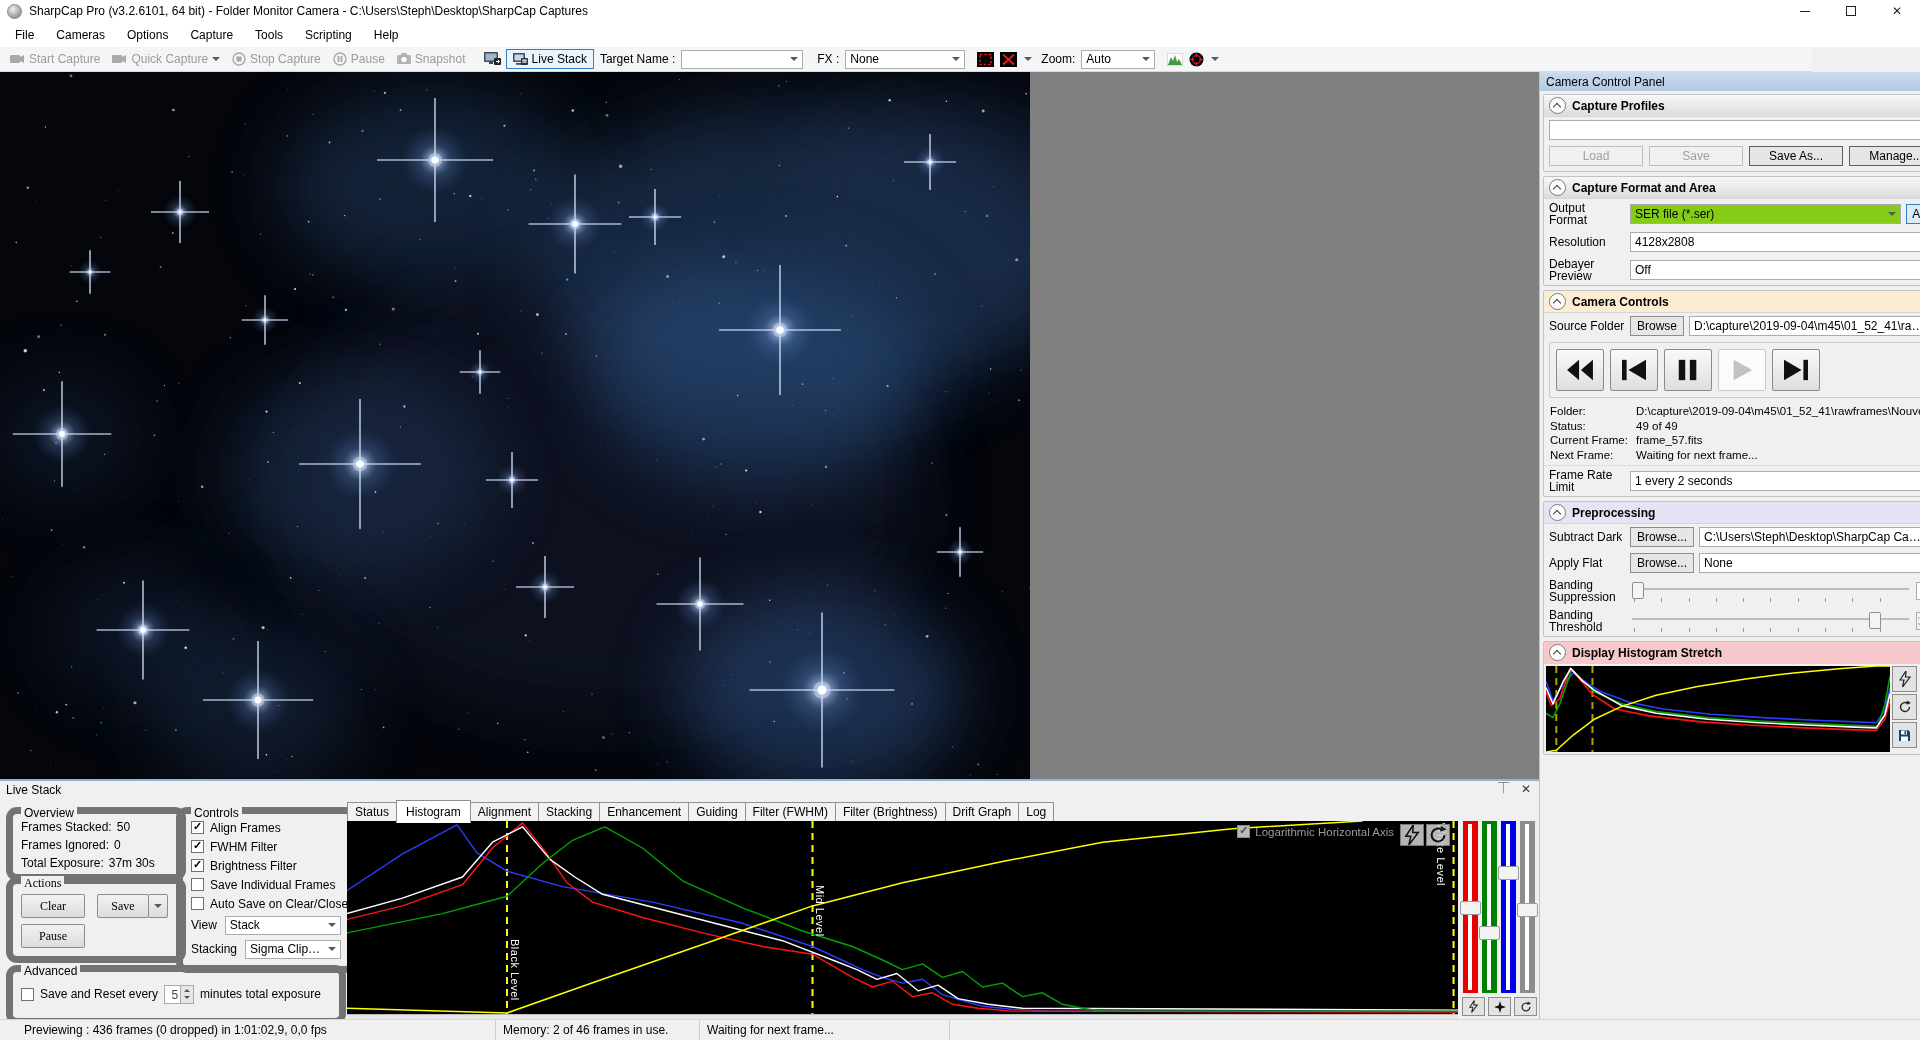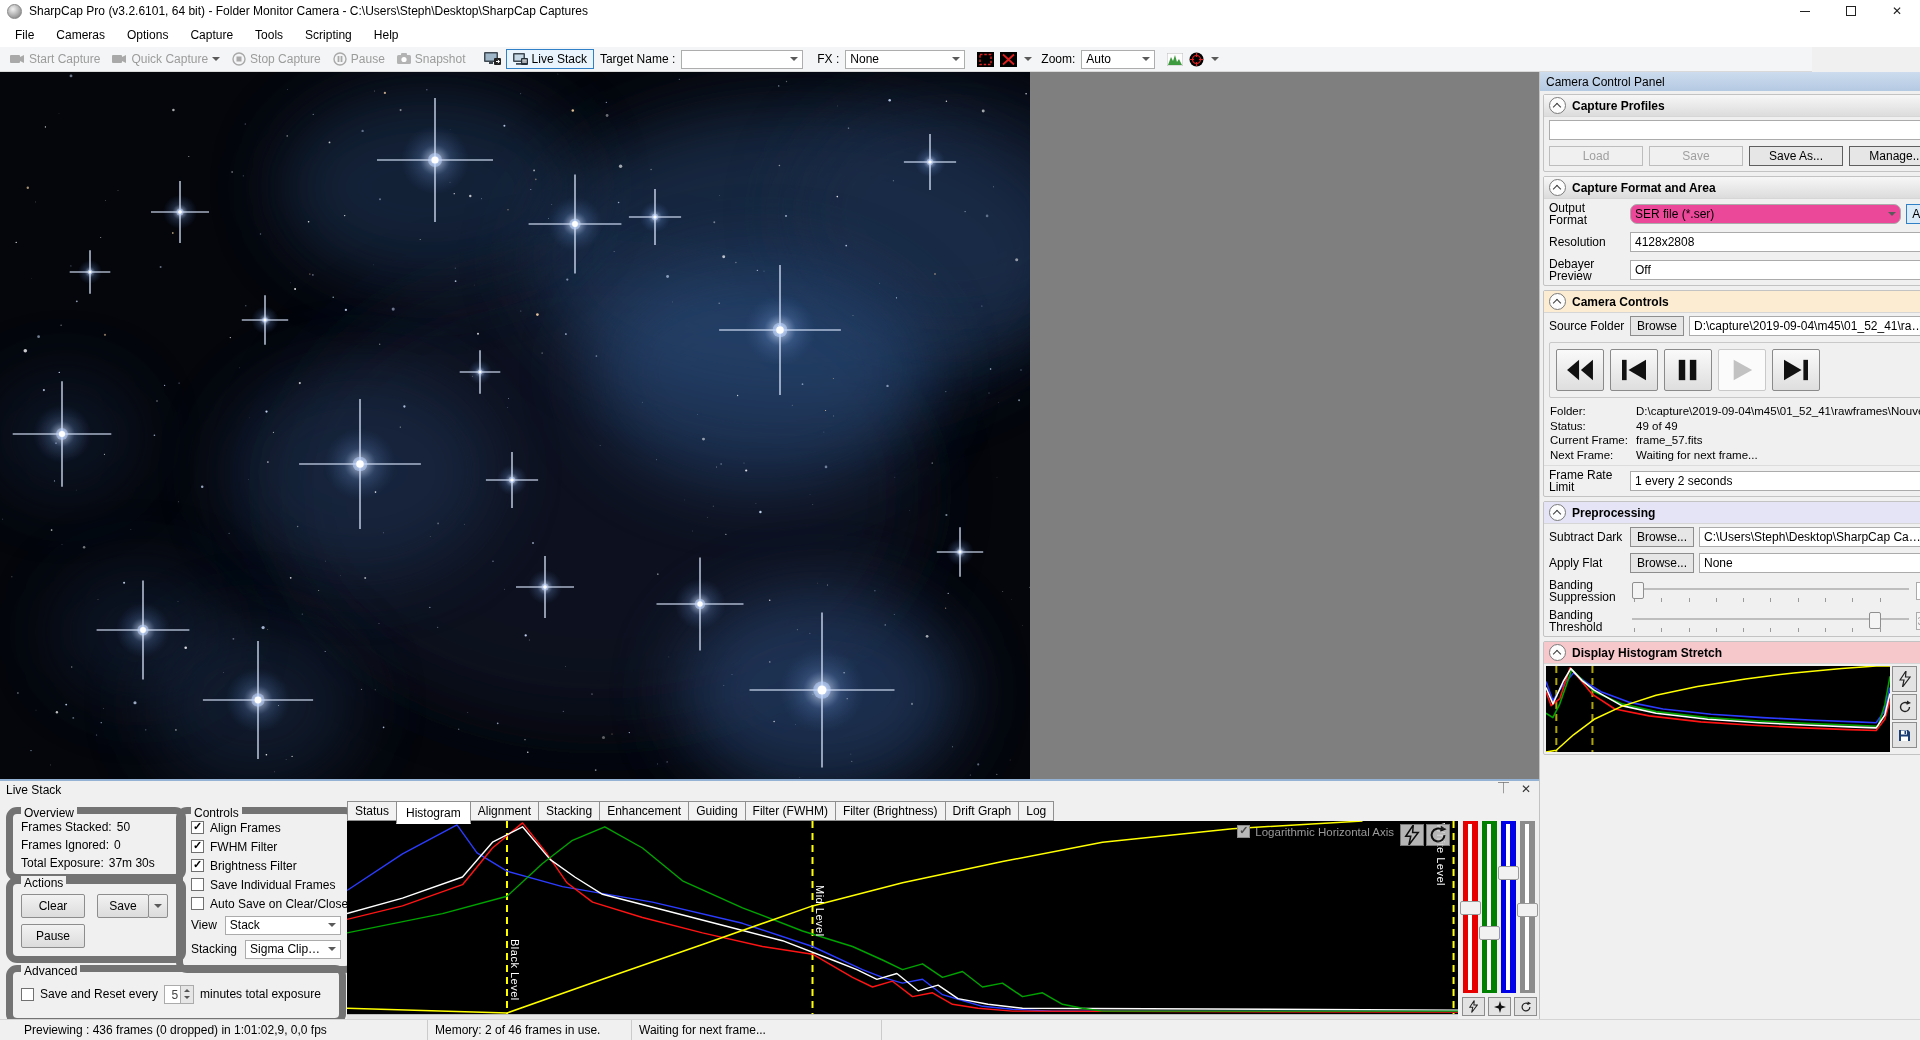--- a/index.html
+++ b/index.html
@@ -44,21 +44,21 @@
   .sec-head.pink{background:#f6c7cb;}
   .sec-title{font-weight:bold;font-size:12px;}
   .collapse{width:15px;height:15px;border:1px solid #7a7a7a;border-radius:50%;background:#fdfdfd;position:relative;flex:none;}
   .collapse:after{content:'';position:absolute;left:4px;top:5.5px;width:5px;height:5px;border-left:1.5px solid #3b3b3b;border-top:1.5px solid #3b3b3b;transform:rotate(45deg);}
   .burger{margin-left:auto;font-size:16px;font-weight:bold;line-height:14px;color:#222;}
   .row{display:flex;align-items:center;padding:3px 5px;gap:5px;}
   .lbl{width:76px;flex:none;font-size:12px;line-height:12px;}
   .combo{flex:1;height:20px;background:#fff;border:1px solid #ababab;display:flex;align-items:center;justify-content:space-between;
          gap:3px;padding:0 4px;box-sizing:border-box;white-space:nowrap;overflow:hidden;min-width:0;}
   .combo .ctext{overflow:hidden;text-overflow:ellipsis;}
-  .combo.dis{background:#ec4899;border-radius:7px;}
+  .combo.dis{background:#84cc16;}
   .btn{height:20px;background:#e6e6e6;border:1px solid #8d8d8d;display:flex;align-items:center;justify-content:center;
        padding:0 8px;box-sizing:border-box;white-space:nowrap;}
   .btn.dis{color:#9f9f9f;border-color:#bdbdbd;background:#f0f0f0;}
   .btn.strong{border-color:#5f5f5f;}
   .btn.auto{border-color:#2f80c6;background:#dcebf8;padding:0 5px;}
   .btn-row{display:flex;gap:6px;padding:3px 5px 5px 5px;}
   .btn-row .btn{flex:1;}
   .pb-box{margin:3px 5px;border:1px solid #c9c9c9;border-radius:2px;padding:6px;display:flex;gap:6px;}
   .pb{width:46px;height:40px;background:linear-gradient(#fafafa,#dedede);border:1px solid #8a8a8a;border-radius:2px;
       display:flex;align-items:center;justify-content:center;}
@@ -92,21 +92,21 @@
   .cb .tick{margin-top:-2px;font-weight:bold;}
   .ls-btn{background:linear-gradient(#f2f2f2,#dcdcdc);border:1px solid #8d8d8d;border-radius:2px;height:24px;
           display:flex;align-items:center;justify-content:center;box-sizing:border-box;}
   .spin{width:30px;height:19px;border:1px solid #ababab;background:#fff;display:flex;box-sizing:border-box;}
   .spin .num{flex:1;text-align:right;padding:2px 2px 0 0;color:#444;}
   .spin .arrows{width:12px;background:#e6e6e6;border-left:1px solid #ababab;display:flex;flex-direction:column;align-items:center;justify-content:space-evenly;}
   .spin .arrows i{width:0;height:0;border-left:3px solid transparent;border-right:3px solid transparent;}
   .spin .arrows i.up{border-bottom:3px solid #555;}
   .spin .arrows i.dn{border-top:3px solid #555;}
   
-  .tabs{position:absolute;left:347px;top:20px;display:flex;align-items:flex-start;height:21px;}
+  .tabs{position:absolute;left:347px;top:20px;display:flex;align-items:center;height:21px;}
   .tab{background:#f2f2f2;border:1px solid #8f8f8f;padding:2px 7px 2px 7px;margin-right:-1px;position:relative;white-space:nowrap;}
   .tab.sel{background:#fff;padding:4px 9px 3px 9px;top:0px;z-index:2;border-bottom-color:#fff;}
   
   .plot{position:absolute;left:347px;top:40px;width:1111px;height:193px;background:#000;}
   .plot svg{position:absolute;left:0;top:0;width:100%;height:100%;}
   .vlabel{position:absolute;color:#fff;font-size:11px;writing-mode:vertical-rl;letter-spacing:.5px;}
   .logbox{position:absolute;right:64px;top:4px;display:flex;align-items:center;gap:5px;color:#9a9a9a;font-size:11.5px;}
   .cb.graycb{background:#b9b9b9;border-color:#8b8b8b;color:#4c4c4c;}
   .plot-btn{position:absolute;top:3px;width:24px;height:22px;background:#cfcfcf;border:1px solid #8a8a8a;opacity:.88;
             display:flex;align-items:center;justify-content:center;box-sizing:border-box;}
@@ -883,21 +883,21 @@
     <div class="kv">
         <span>Frames Ignored:</span>
         <span>0</span>
       </div>
     <div class="kv">
         <span>Total Exposure:</span>
         <span>37m 30s</span>
       </div>
   </div>
 
-  <div class="group" style="left:6px;top:96px;width:166px;height:72px;">
+  <div class="group" style="left:6px;top:96px;width:166px;height:72px;font-family:Liberation Serif, serif;">
     <span class="gtitle">Actions</span>
     <div style="position:absolute;left:8px;top:10px;width:64px;" class="ls-btn">Clear</div>
     <div style="position:absolute;left:84px;top:10px;width:52px;" class="ls-btn">Save</div>
     <div style="position:absolute;left:135px;top:10px;width:20px;" class="ls-btn">
         <span class="caret"></span>
       </div>
     <div style="position:absolute;left:8px;top:40px;width:64px;" class="ls-btn">Pause</div>
   </div>
 
   <div class="group" style="left:176px;top:26px;width:166px;height:152px;">
@@ -1039,16 +1039,16 @@
         <svg width="12" height="12" viewBox="0 0 14 14">
             <path d="M11.5 7a4.5 4.5 0 1 1-1.6-3.4" fill="none" stroke="#222" stroke-width="1.4"></path>
             <polygon points="9,0.5 13,3 8.6,4.8" fill="#222"></polygon>
           </svg>
       </div>
     </div>
   </div>
 </div>
 
 <div class="statusbar">
-  <div class="seg" style="width:428px;padding-left:24px;">Previewing : 436 frames (0 dropped) in 1:01:02,9, 0,0 fps</div>
+  <div class="seg" style="width:496px;padding-left:24px;">Previewing : 436 frames (0 dropped) in 1:01:02,9, 0,0 fps</div>
   <div class="seg" style="width:204px;">Memory: 2 of 46 frames in use.</div>
   <div class="seg" style="width:250px;">Waiting for next frame...</div>
 </div>
 
 </body></html>

